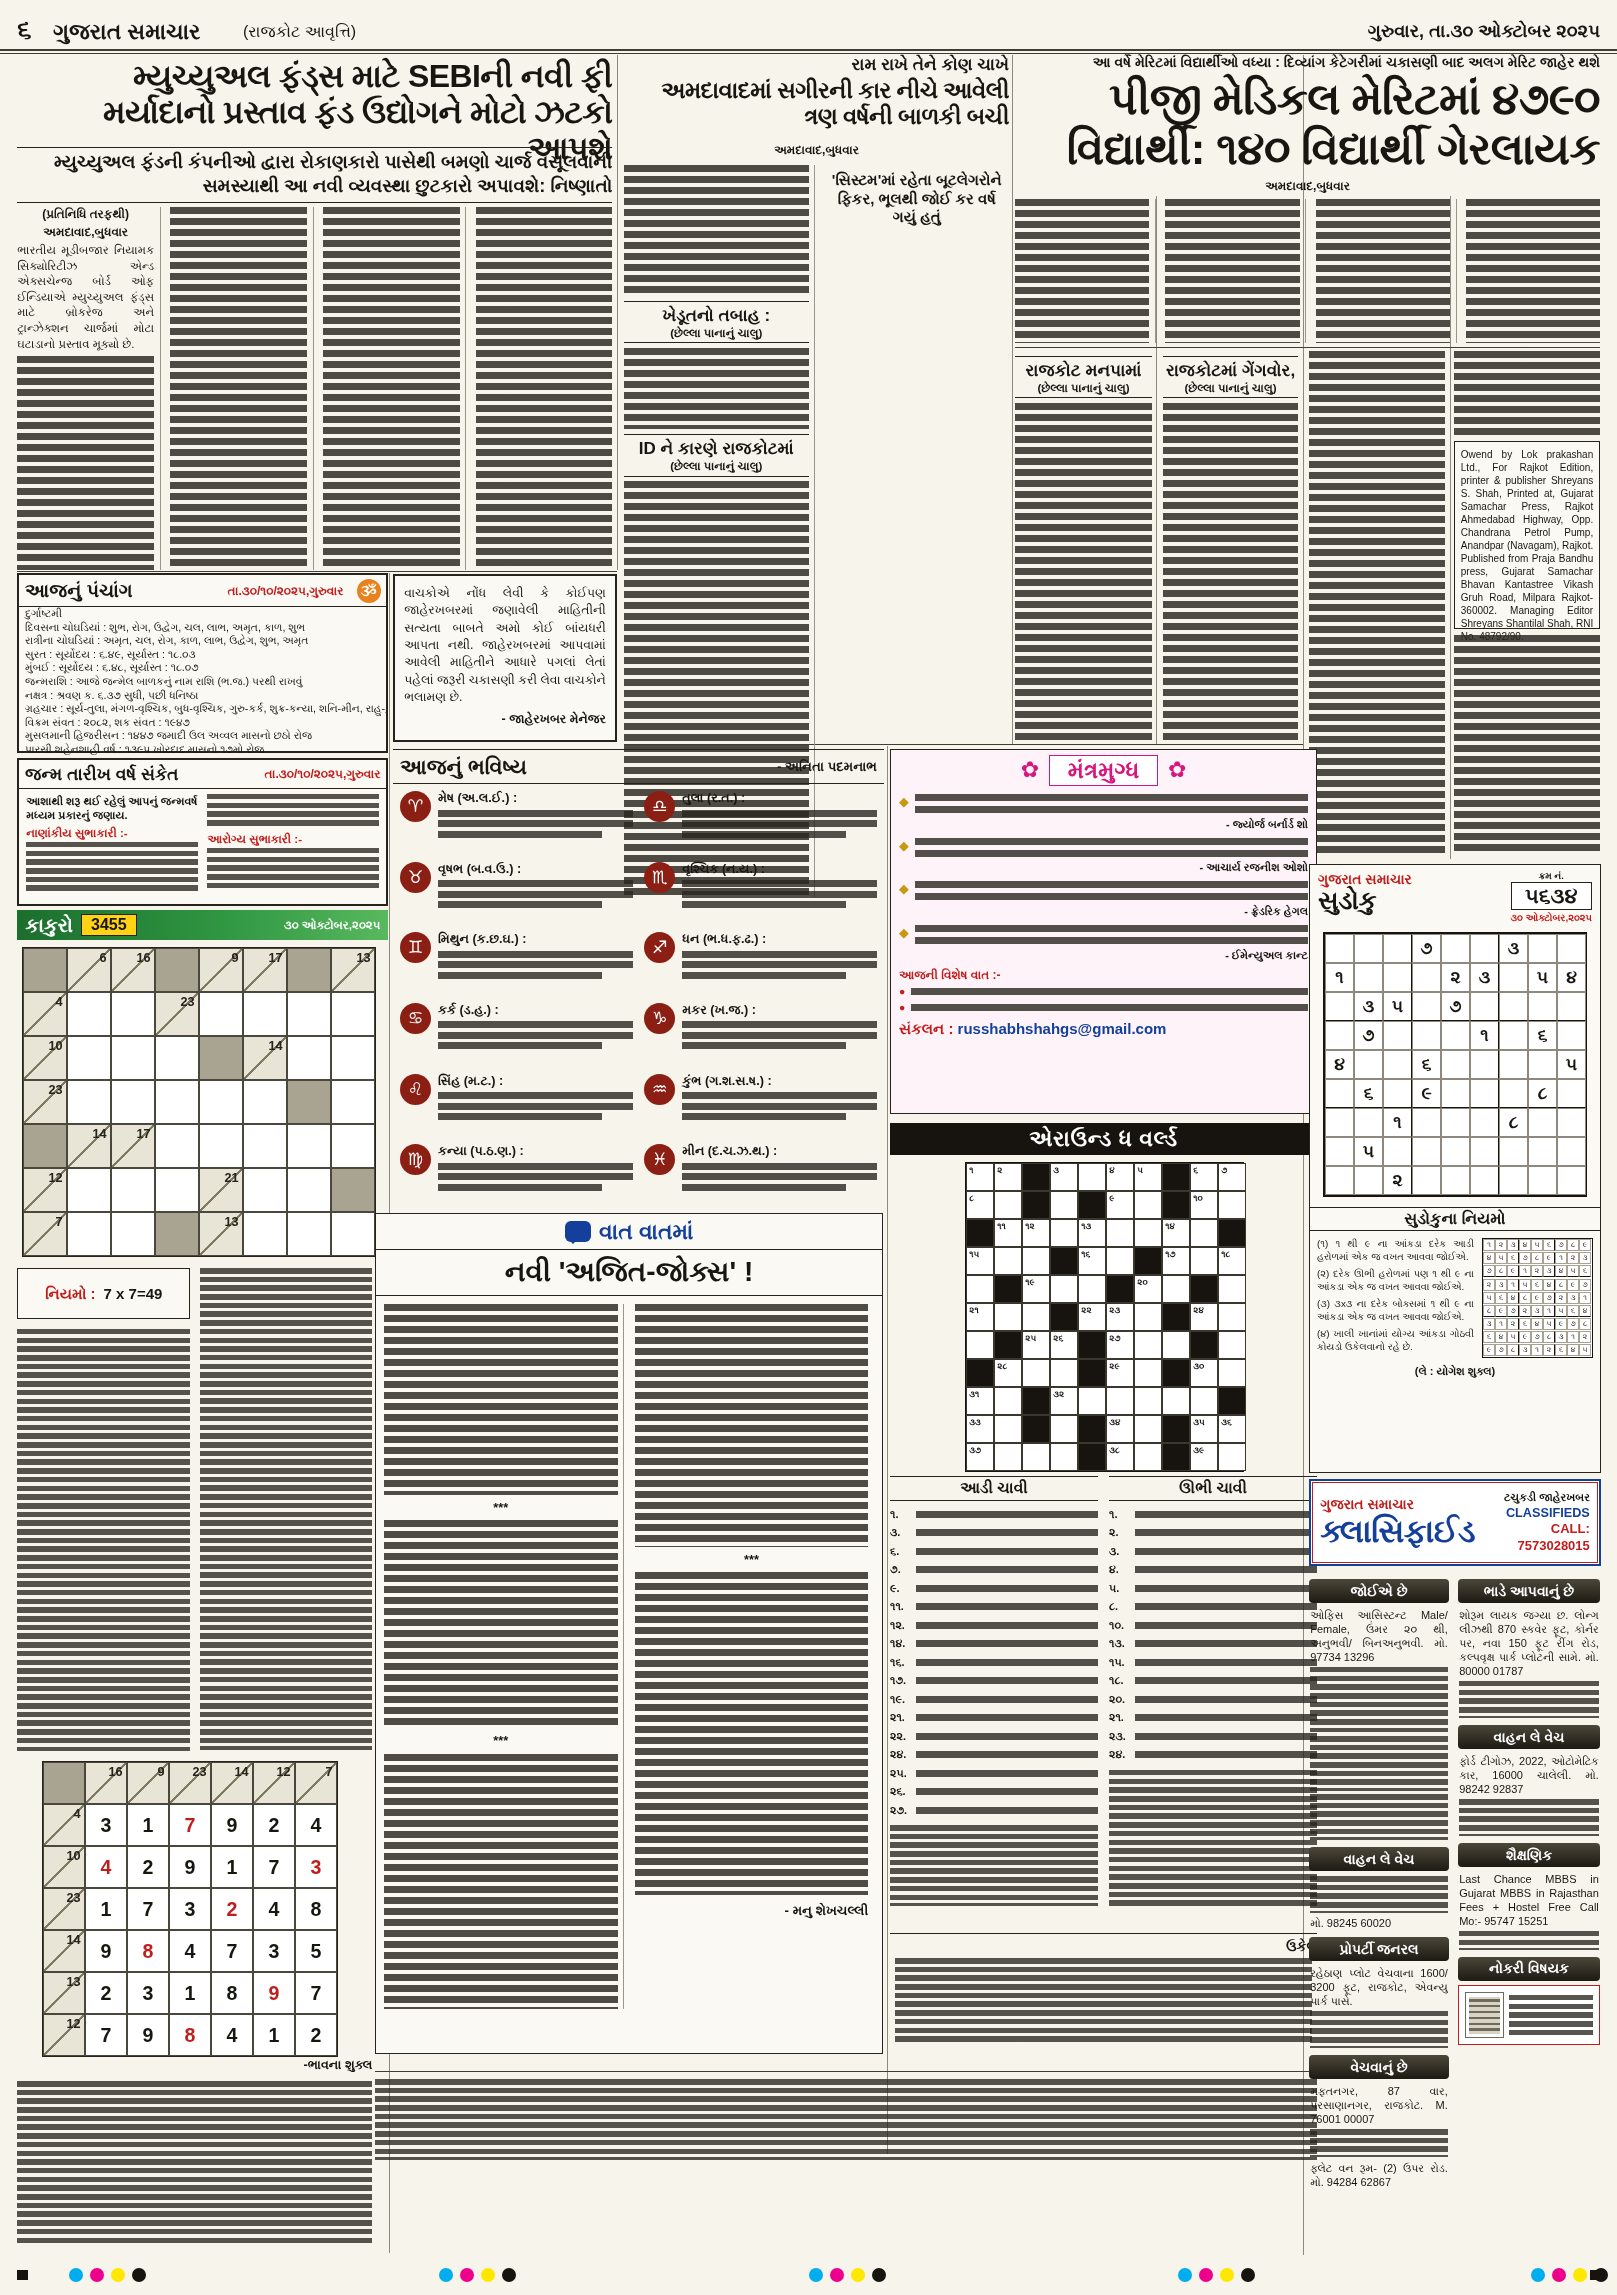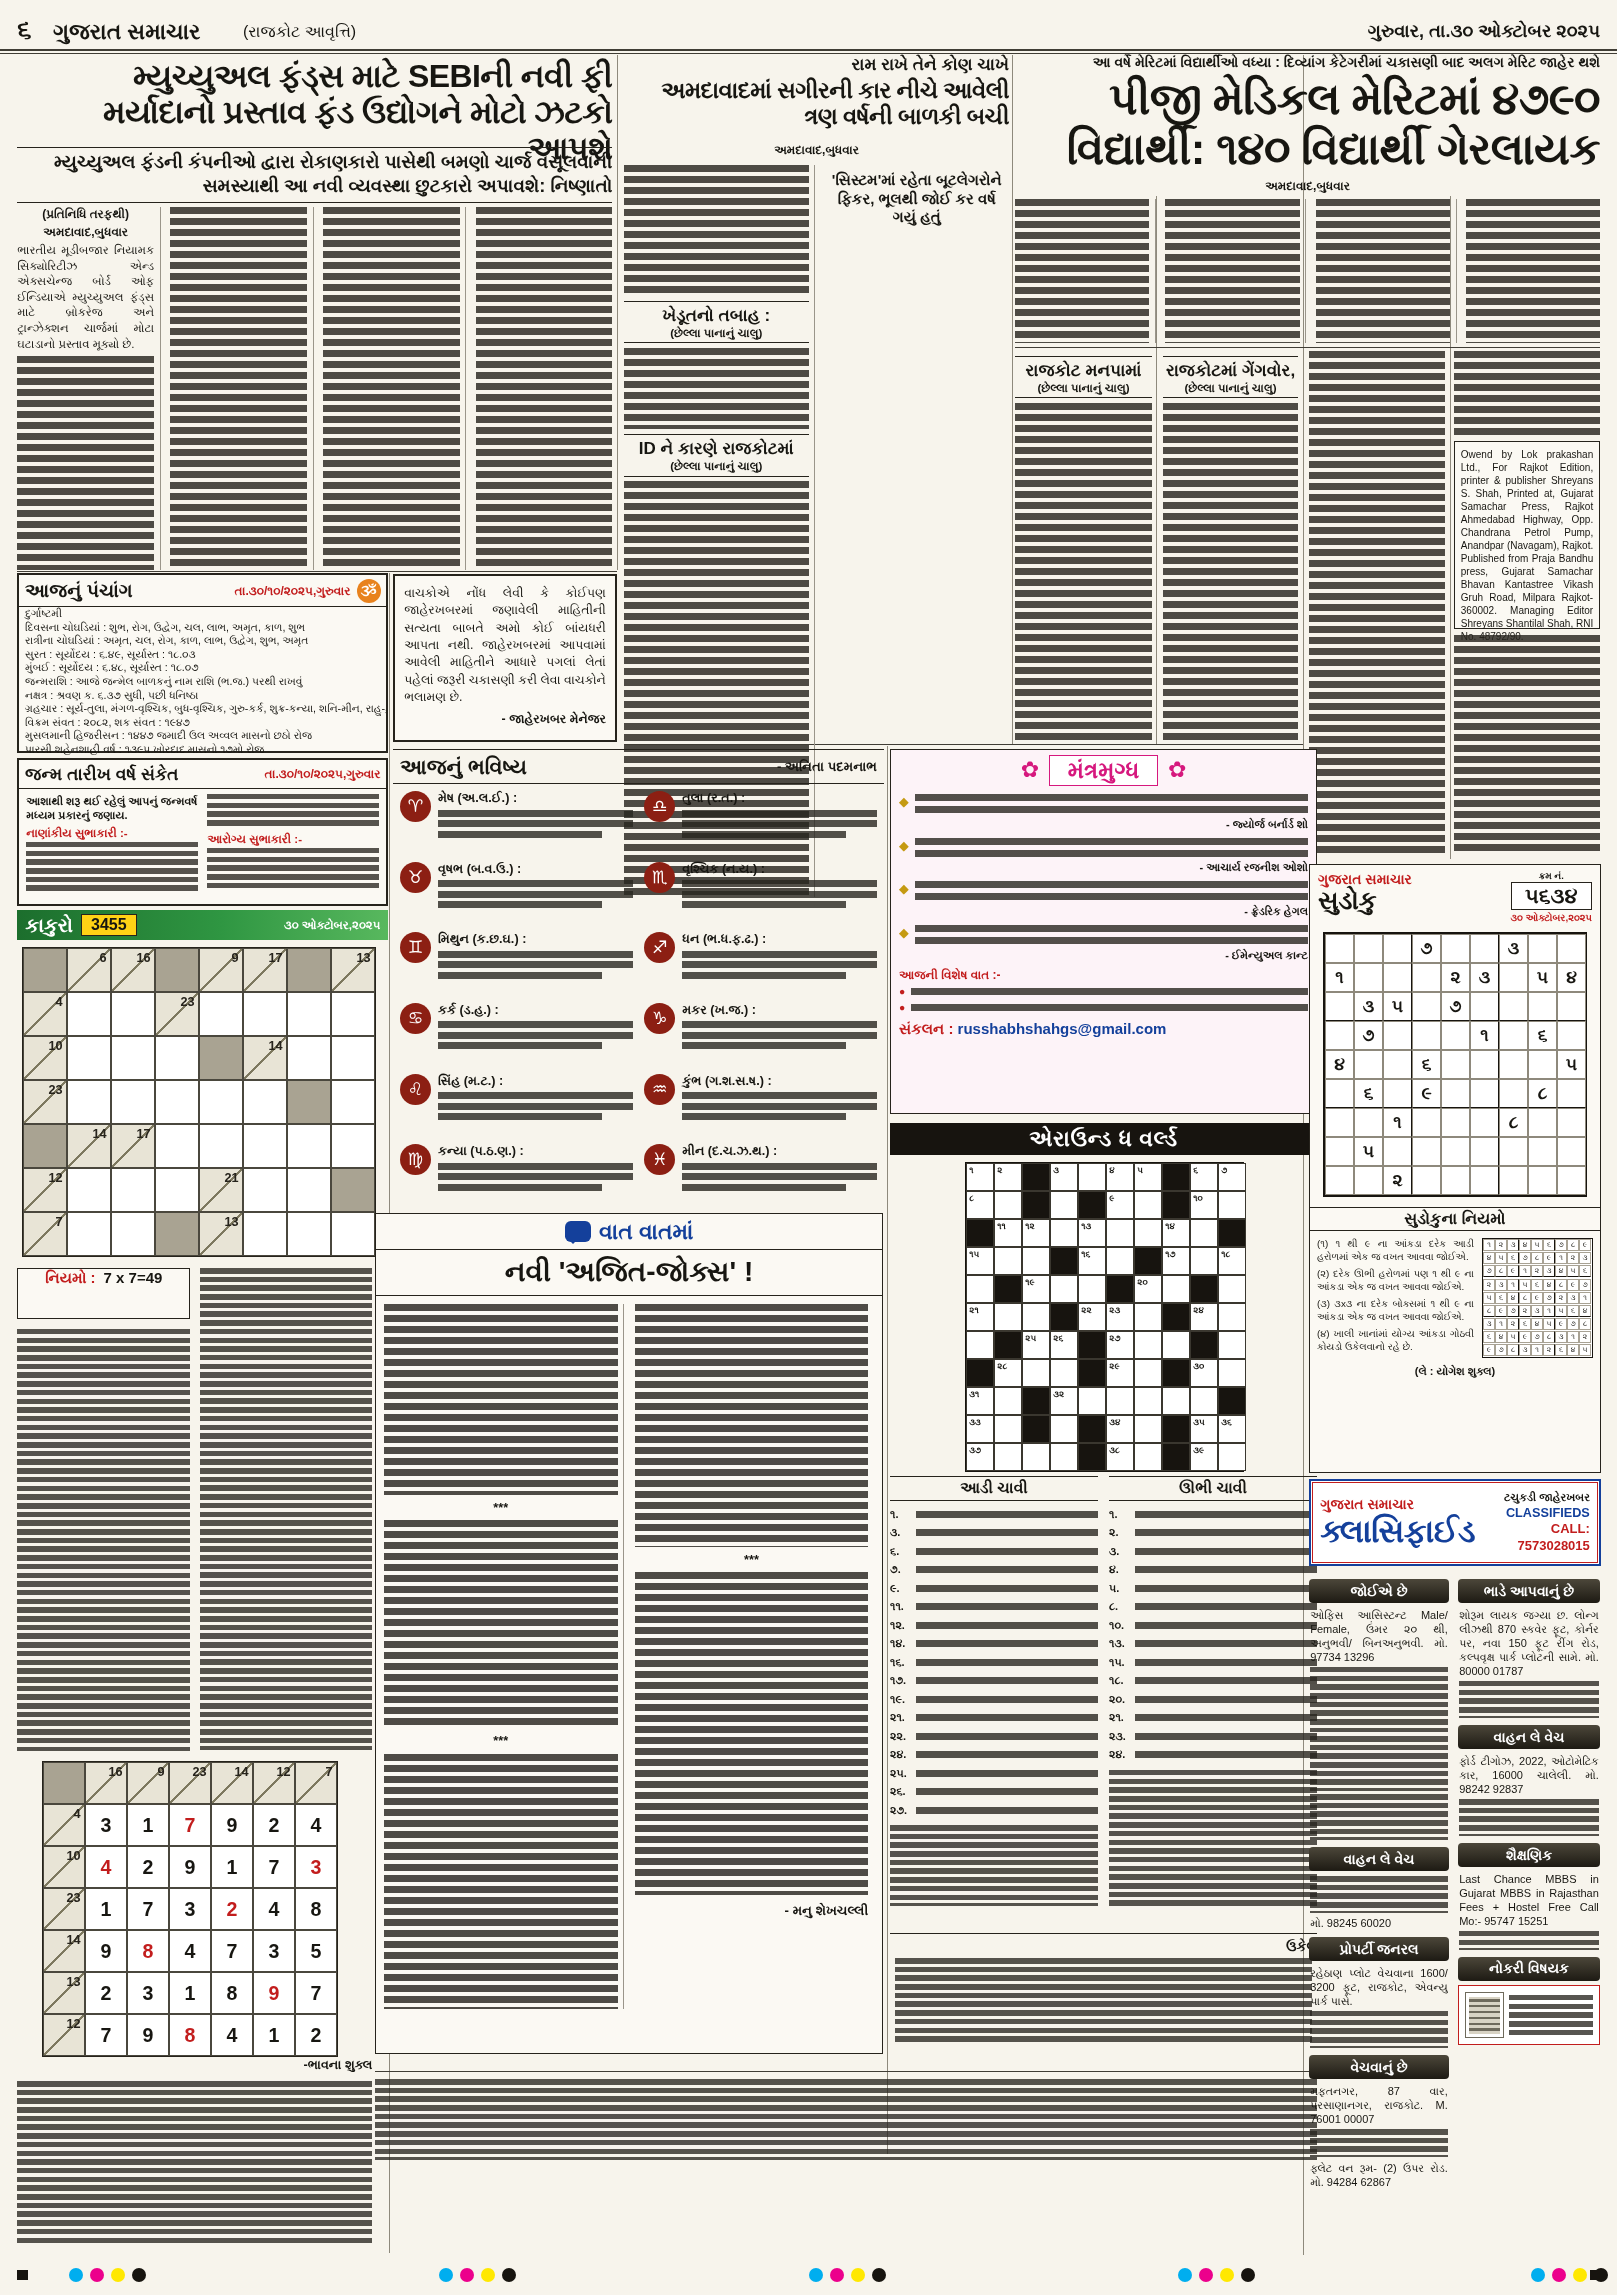--- a/index.html
+++ b/index.html
@@ -22,39 +22,39 @@
   .bodycols{display:flex;gap:9.2px;}
   .bodycols>div{flex:1;border-right:0.6px solid #9a958a;padding-right:5.8px;display:flex;flex-direction:column;}
   .bodycols>div:last-child{border-right:none;padding-right:0;}
   .byline{font-weight:bold;font-size:12px;text-align:center;margin-bottom:3.5px;}
   .stand{font-size:11.6px;line-height:15.6px;text-align:justify;margin:0 0 4.6px 0;}
   .cont{text-align:center;margin:4.6px 0;padding:4px 0 2.9px;border-top:1.2px solid #26231c;border-bottom:1.2px solid #26231c;}
   .cont .c1{font-size:17px;font-weight:bold;display:block;}
   .cont .c2{font-size:11.6px;font-weight:bold;display:block;}
   .subhead2{font-size:15px;font-weight:bold;text-align:center;line-height:1.25;margin:5.8px 0;}
   
-  .bxhead{display:flex;align-items:center;gap:6px;border-bottom:1.2px solid #26231c;padding:3.5px 5.8px;}
+  .bxhead{display:flex;align-items:center;gap:13px;border-bottom:1.2px solid #26231c;padding:3.5px 5.8px;}
   .bxtitle{font-size:19px;font-weight:bold;flex:1;}
   .bxdate{font-size:12px;font-weight:bold;color:var(--accent_red,#c21d1d);}
   .ganesh{width:24px;height:24px;border-radius:50%;background:#e8821d;color:#fff;display:flex;align-items:center;justify-content:center;font-size:15px;font-weight:bold;}
   .pline{font-size:10.7px;line-height:13.6px;padding:0 5.8px;white-space:nowrap;overflow:hidden;}
   .jlabel{color:var(--accent_red,#c21d1d);font-weight:bold;font-size:11.6px;margin:3.5px 0 2.3px;}
   
   .ribbon{display:flex;align-items:center;gap:8px;background:linear-gradient(90deg,#1c6e2d,#2f9642 55%,#58b85e);color:#fff;padding:0 8px;}
   .ribbon .rt{font-size:19.6px;font-weight:bold;}
   .chip{background:var(--yellow,#ffd215);color:#171611;font-weight:bold;font-size:16px;padding:1.2px 9.2px;border:1.2px solid #26231c;}
   .rdate{font-size:11.6px;font-weight:bold;margin-left:auto;}
   .kgrid{display:grid;border:1.7px solid #26231c;background:#fff;}
   .kc{border:0.6px solid #4a473d;position:relative;background:#fff;}
   .kblk{background:#a9a392;}
   .kclue{background:linear-gradient(135deg,#e8e4d6 48.5%,#7d785f 48.5% 51.5%,#e8e4d6 51.5%);}
   .kn{position:absolute;top:1.7px;right:3.5px;font-size:12.7px;font-weight:bold;color:#26231c;}
   .kd{display:flex;align-items:center;justify-content:center;font-size:19.6px;font-weight:bold;}
   .kr{color:var(--accent_red,#c21d1d);}
-  .niy{border:1.7px solid #26231c;display:flex;align-items:flex-start;justify-content:center;gap:8px;background:#fbf9f3;}
+  .niy{border:1.7px solid #26231c;display:flex;align-items:center;justify-content:center;gap:8px;background:#fbf9f3;}
   .niy .n1{color:var(--accent_red,#c21d1d);font-weight:bold;font-size:15px;}
   .niy .n2{font-weight:bold;font-size:15px;}
   
   .hhead{display:flex;align-items:center;border-top:1.7px solid #26231c;border-bottom:1.2px solid #26231c;padding:4.6px 7px;}
   .hhead .ht{font-size:21px;font-weight:bold;flex:1;}
   .hhead .ha{font-size:13.3px;font-weight:bold;}
   .hcols{display:flex;gap:11.6px;padding:7px;}
   .hcol{flex:1;}
   .sign{display:flex;gap:7px;height:66px;margin-bottom:4.6px;}
   .zc{width:31px;height:31px;border-radius:50%;background:#8c1f13;color:#fff;display:flex;align-items:center;justify-content:center;font-size:17.3px;flex:0 0 31px;}

